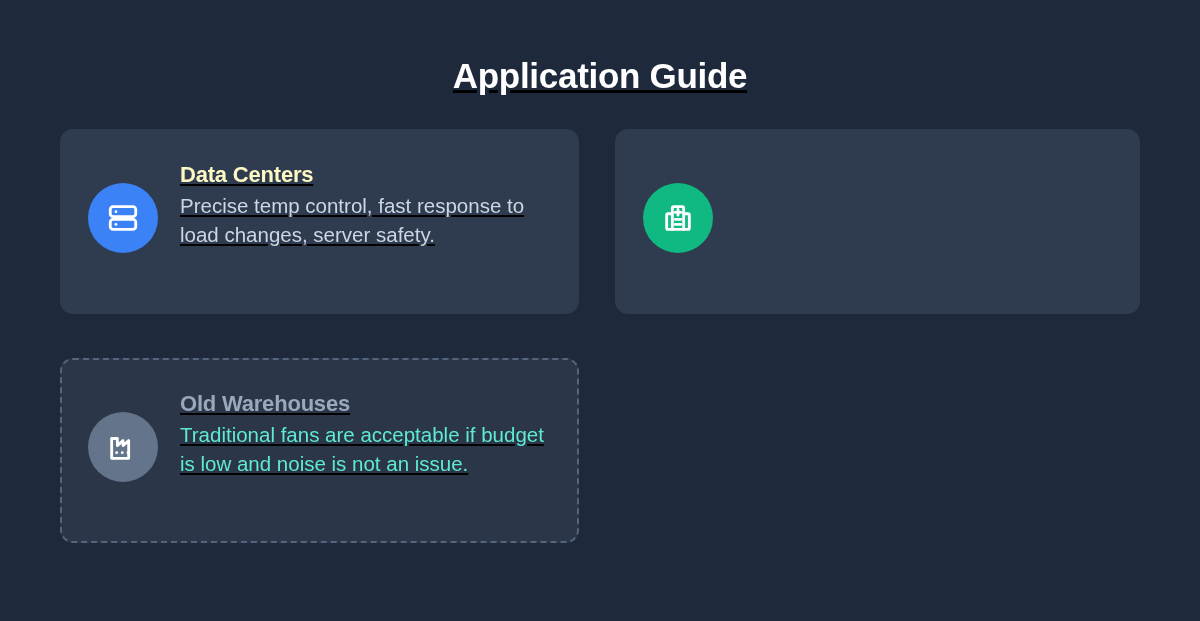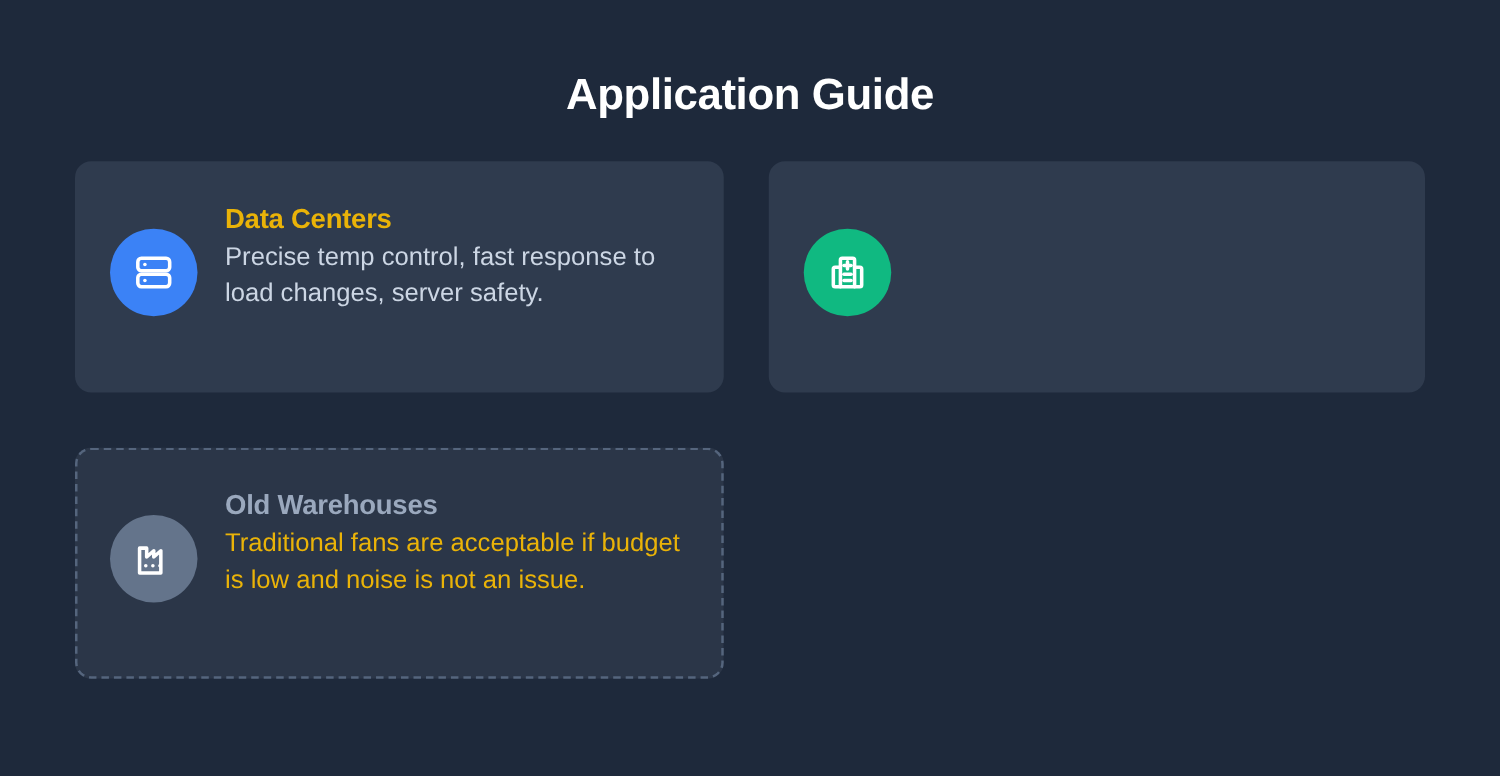--- a/index.html
+++ b/index.html
@@ -11,20 +11,21 @@
     height: 621px;
     background: #1e293b;
     font-family: "Liberation Sans", sans-serif;
     overflow: hidden;
   }
   .page {
     width: 1200px;
     height: 621px;
     position: relative;
     box-sizing: border-box;
+    text-decoration: underline;
   }
   .page-title {
     text-align: center;
     color: #ffffff;
     font-size: 35px;
     font-weight: bold;
     letter-spacing: -0.3px;
     margin: 0;
     padding-top: 57px;
     line-height: 1.1;
@@ -79,21 +80,21 @@
     margin: 0 0 3px 0;
     letter-spacing: -0.2px;
   }
   .card-desc {
     font-size: 20.5px;
     line-height: 1.42;
     margin: 0;
     color: #ccd6e4;
   }
   .card.muted .card-desc {
-    color: #eab308;
+    color: #5eead4;
   }
 </style>
 </head>
 <body>
 
 <div class="page">
 
   <h1 class="page-title">Application Guide</h1>
 
   <div class="cards-grid">
@@ -101,21 +102,21 @@
     <div class="card">
       <div class="icon-circle" style="background:#3b82f6;">
         <svg width="34" height="34" viewBox="0 0 24 24" fill="none" stroke="#ffffff" stroke-width="2" stroke-linecap="round" stroke-linejoin="round">
           <rect x="3" y="4" width="18" height="7" rx="2"></rect>
           <rect x="3" y="13" width="18" height="7" rx="2"></rect>
           <line x1="7" y1="7.5" x2="7.01" y2="7.5"></line>
           <line x1="7" y1="16.5" x2="7.01" y2="16.5"></line>
         </svg>
       </div>
       <div class="card-body">
-        <div class="card-title" style="color:#eab308;">Data Centers</div>
+        <div class="card-title" style="color:#fef9c3;">Data Centers</div>
         <div class="card-desc">Precise temp control, fast response to load changes, server safety.</div>
       </div>
     </div>
 
     <div class="card">
       <div class="icon-circle" style="background:#10b981;">
         <svg width="34" height="34" viewBox="0 0 24 24" fill="none" stroke="#ffffff" stroke-width="2" stroke-linecap="round" stroke-linejoin="round">
           <path d="M8 20V5a1 1 0 0 1 1-1h6a1 1 0 0 1 1 1v15"></path>
           <path d="M8 9H5a1 1 0 0 0-1 1v9a1 1 0 0 0 1 1h14a1 1 0 0 0 1-1v-9a1 1 0 0 0-1-1h-3"></path>
           <line x1="12" y1="6" x2="12" y2="10"></line>

